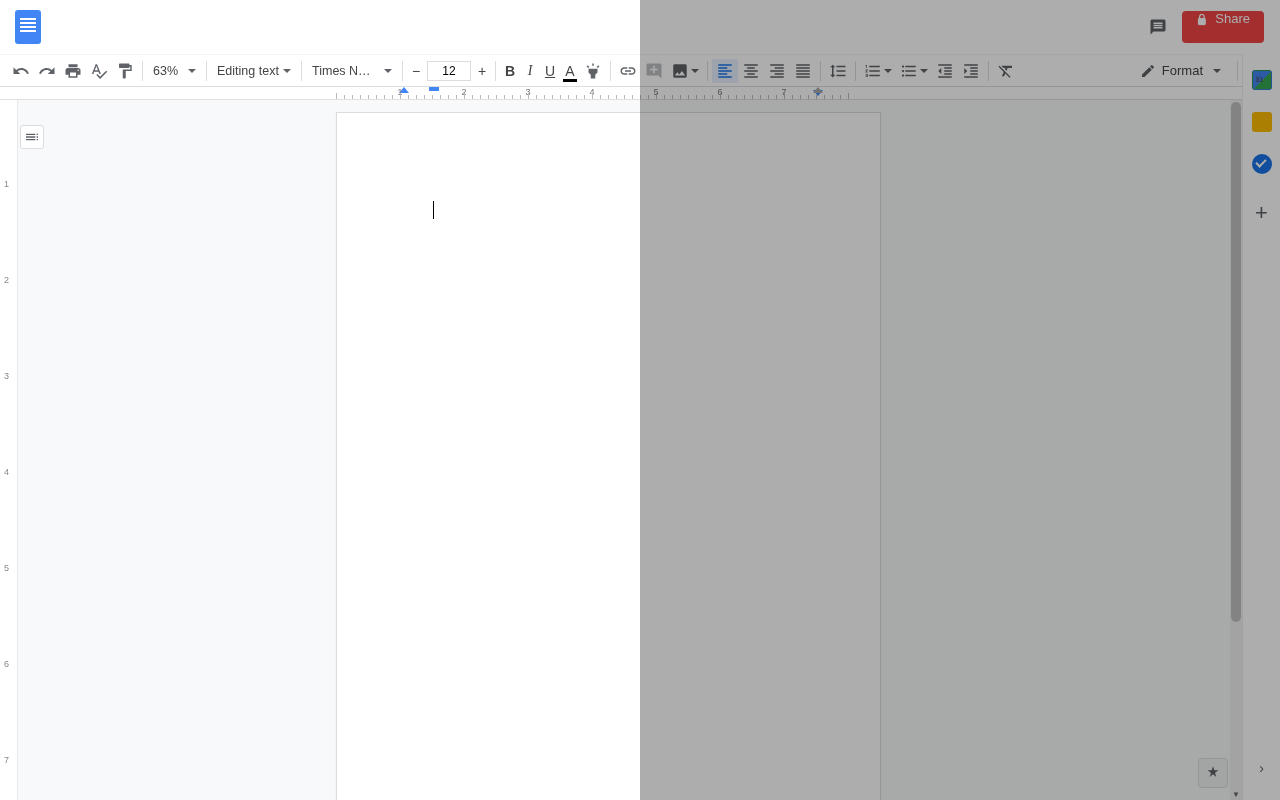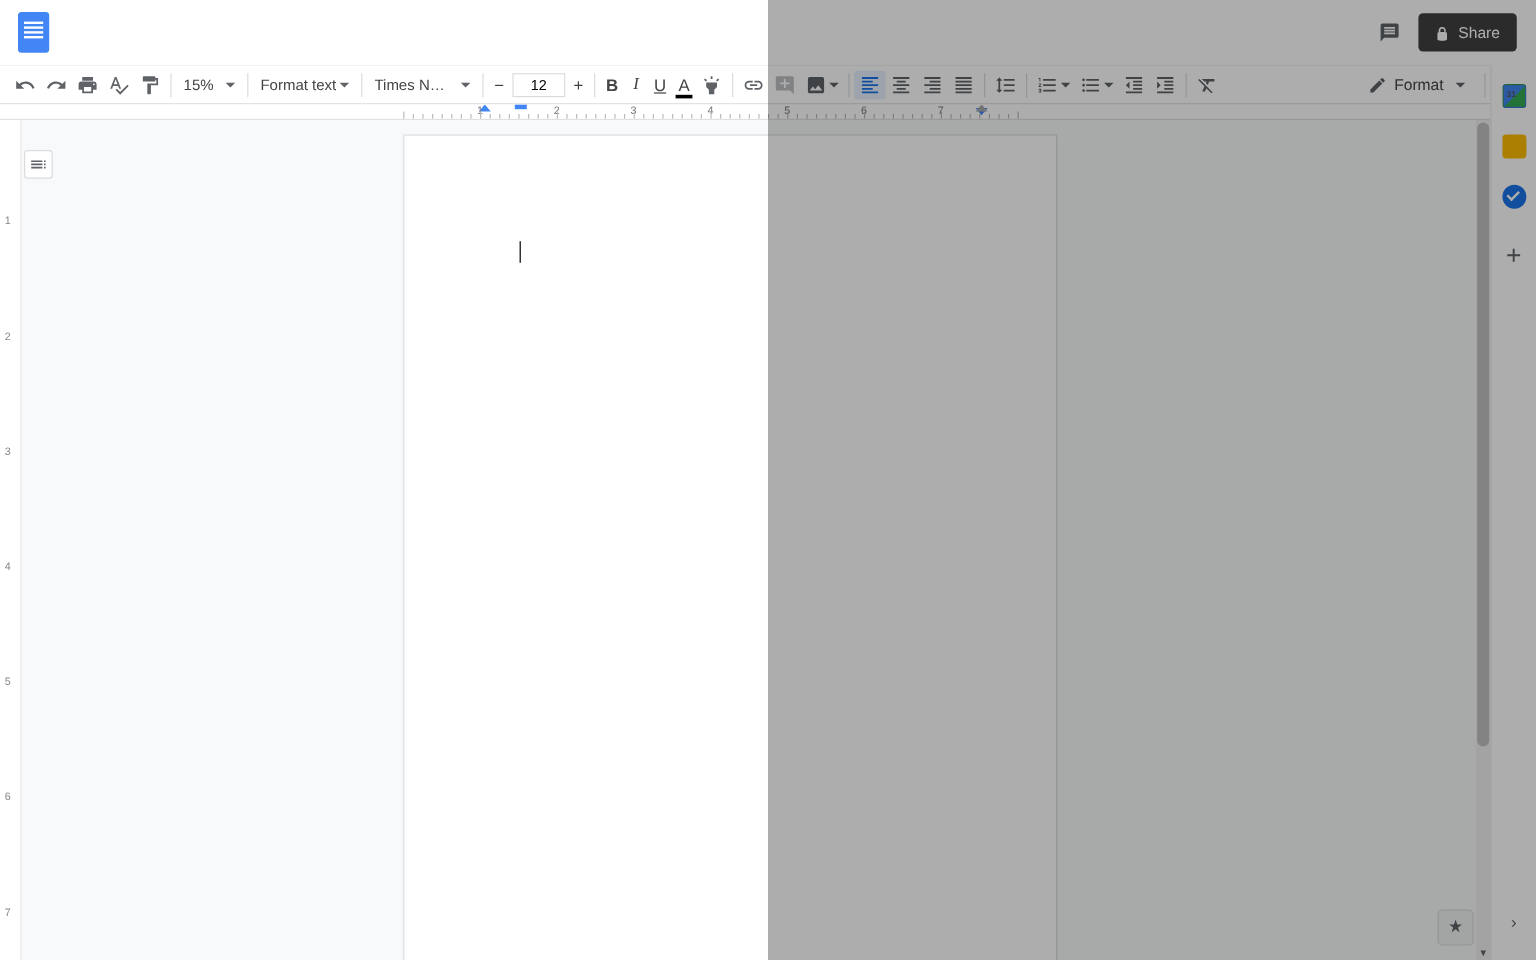--- a/index.html
+++ b/index.html
@@ -11,21 +11,21 @@
 .docs-logo-icon { width: 26px; height: 34px; background: #4285f4; border-radius: 3px; position: relative; }
 .docs-logo-icon::before { content:""; position:absolute; left:5px; top:8px; width:16px; height:2px; background:#fff; box-shadow: 0 4px 0 #fff, 0 8px 0 #fff, 0 12px 0 #fff; }
 
 .header-col { display:flex; flex-direction:column; padding-top:6px; }
 .doc-title { font-size: 18px; color: #777; font-weight: 400; padding: 0 4px 4px 4px; }
 .menubar { display:flex; gap:0; }
 .menu-item { font-size: 13px; color:#202124; padding: 4px 8px; cursor:pointer; }
 
 .header-right { margin-left:auto; display:flex; align-items:center; gap:12px; padding-right:8px; height:54px; }
 .comments-icon { width:24px; height:24px; display:flex; align-items:center; justify-content:center; color:#5f6368; cursor:pointer; }
-.share-btn { background:#404040; color:#fff; border:none; border-radius:4px; height:32px; padding:0 14px; display:flex; align-items:center; gap:6px; font-size:13px; font-weight:500; cursor:pointer; }
+.share-btn { background:#ef4444; color:#fff; border:none; border-radius:4px; height:32px; padding:0 14px; display:flex; align-items:flex-start; gap:6px; font-size:13px; font-weight:500; cursor:pointer; }
 .lock-icon::before { content:"🔒"; font-size:11px; filter: brightness(0) invert(1); }
 
 
 .toolbar { height: 33px; background: #fff; border-top:1px solid #f1f3f4; border-bottom:1px solid #dadce0; display:flex; align-items:center; padding: 0 8px; gap:0; }
 .tb-btn { min-width: 20px; height: 24px; padding:0 4px; display:flex; align-items:center; justify-content:center; color:#444; cursor:pointer; border-radius:2px; font-size:13px; }
 .tb-sep { width:1px; height:20px; background:#dadce0; margin: 0 4px; }
 .tb-select { display:flex; align-items:center; padding: 0 6px; height:24px; font-size:12.5px; color:#444; cursor:pointer; gap:6px; }
 .caret { width:0; height:0; border-left:4px solid transparent; border-right:4px solid transparent; border-top:4px solid #5f6368; margin-left:4px; }
 .font-size-box { display:flex; align-items:center; gap:2px; }
 .fs-btn { width:18px; height:22px; display:flex; align-items:center; justify-content:center; color:#444; cursor:pointer; font-size:14px; }
@@ -125,27 +125,27 @@
       </svg>
     </div>
   <div class="tb-btn">
       <svg class="icon-svg" viewBox="0 0 24 24">
         <path d="M18 4V3c0-.55-.45-1-1-1H5c-.55 0-1 .45-1 1v4c0 .55.45 1 1 1h12c.55 0 1-.45 1-1V6h1v4H9v11c0 .55.45 1 1 1h2c.55 0 1-.45 1-1v-9h8V4h-3z"></path>
       </svg>
     </div>
   <div class="tb-sep"></div>
 
   <div class="tb-select">
-      <span>15%</span>
+      <span>63%</span>
       <span class="caret"></span>
     </div>
   <div class="tb-sep"></div>
 
   <div class="tb-select">
-      <span class="style-trunc">Format text</span>
+      <span class="style-trunc">Editing text</span>
       <span class="caret"></span>
     </div>
   <div class="tb-sep"></div>
 
   <div class="tb-select">
       <span class="font-trunc">Times New...</span>
       <span class="caret"></span>
     </div>
   <div class="tb-sep"></div>
 

